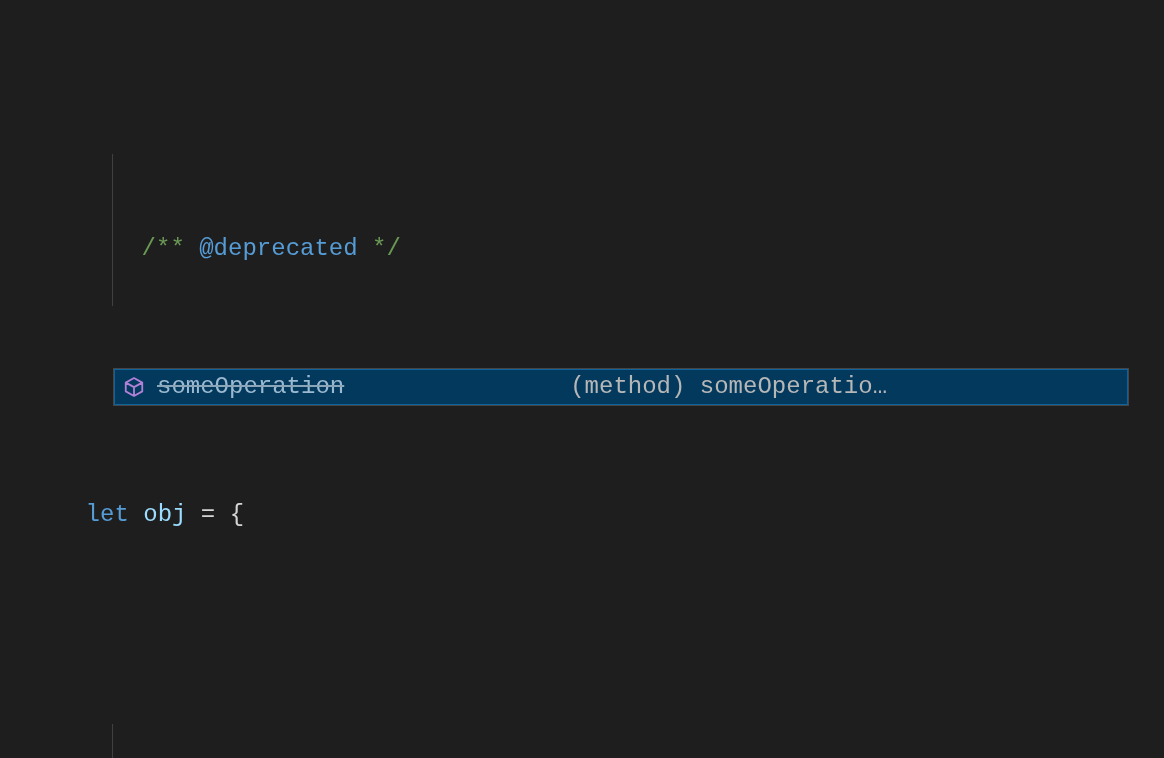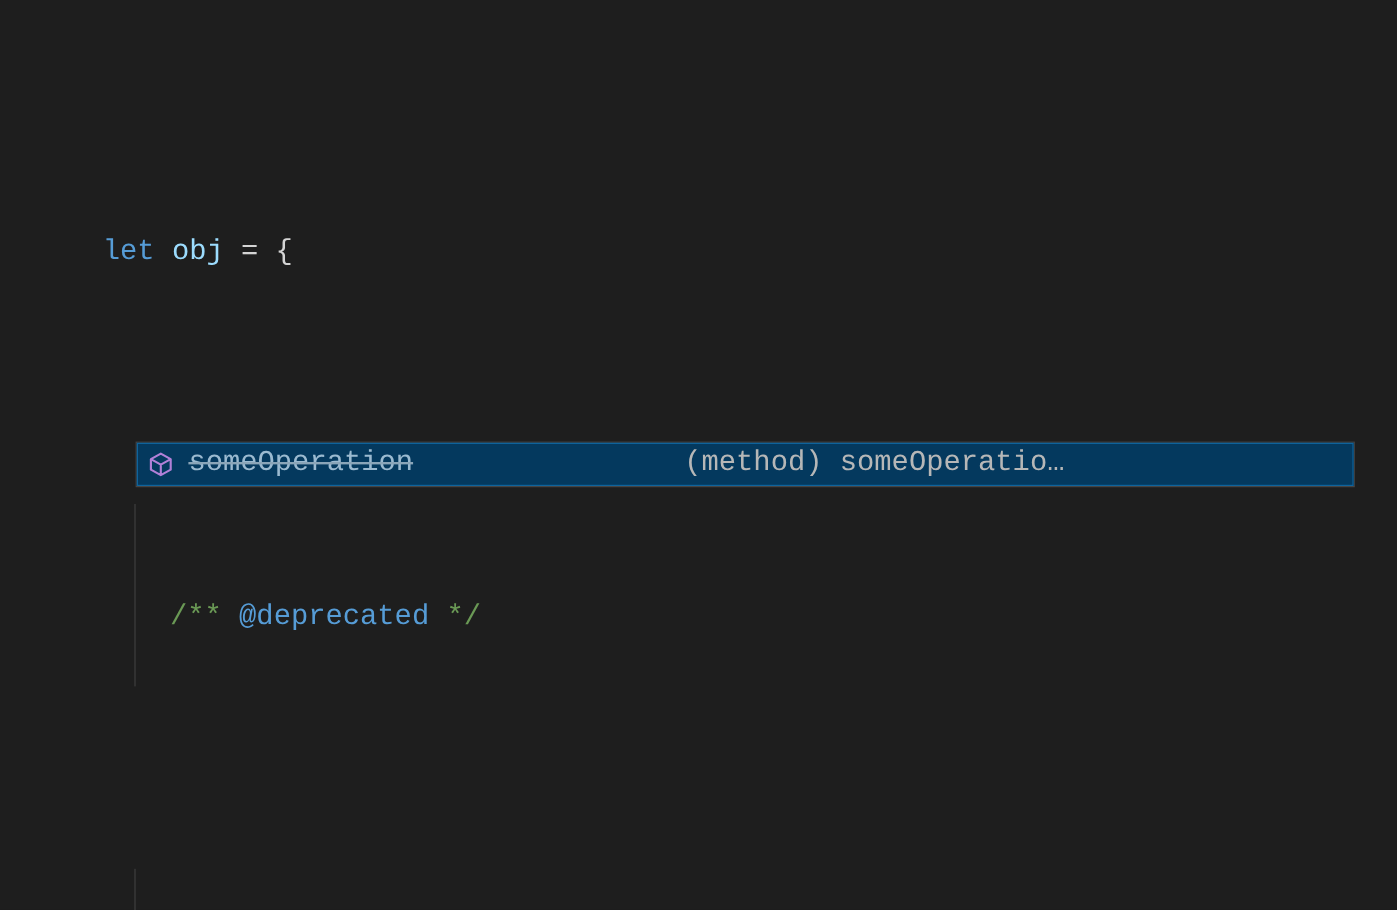--- a/index.html
+++ b/index.html
@@ -84,27 +84,27 @@
     white-space:nowrap;
   }
 </style>
 </head>
 <body>
 
 <div class="editor">
 
   
   <div class="line">
-    <span class="kw-blue">let</span><span> </span><span class="varname">obj</span><span class="punct"> = {</span>
+    <span class="guide"></span>
+    <span class="indent1"></span><span class="comment">/** </span><span class="jsdoctag">@deprecated</span><span class="comment"> */</span>
   </div>
 
   
   <div class="line">
-    <span class="guide"></span>
-    <span class="indent1"></span><span class="comment">/** </span><span class="jsdoctag">@deprecated</span><span class="comment"> */</span>
+    <span class="kw-blue">let</span><span> </span><span class="varname">obj</span><span class="punct"> = {</span>
   </div>
 
   
   <div class="line">
     <span class="guide"></span>
     <span class="indent1"></span>
   </div>
 
   
   

